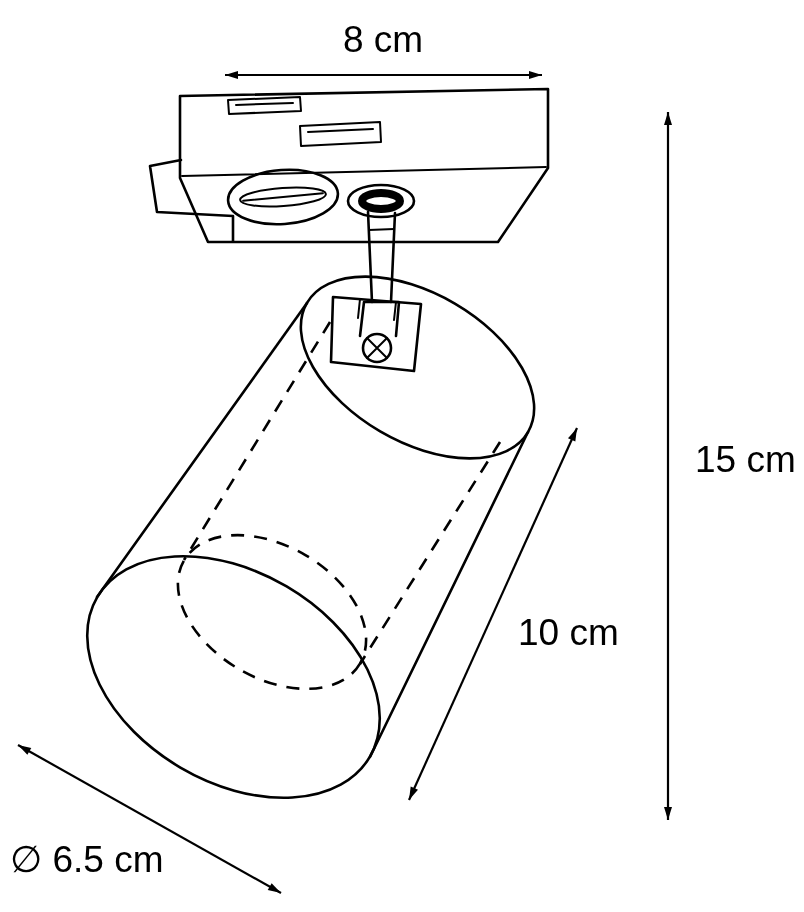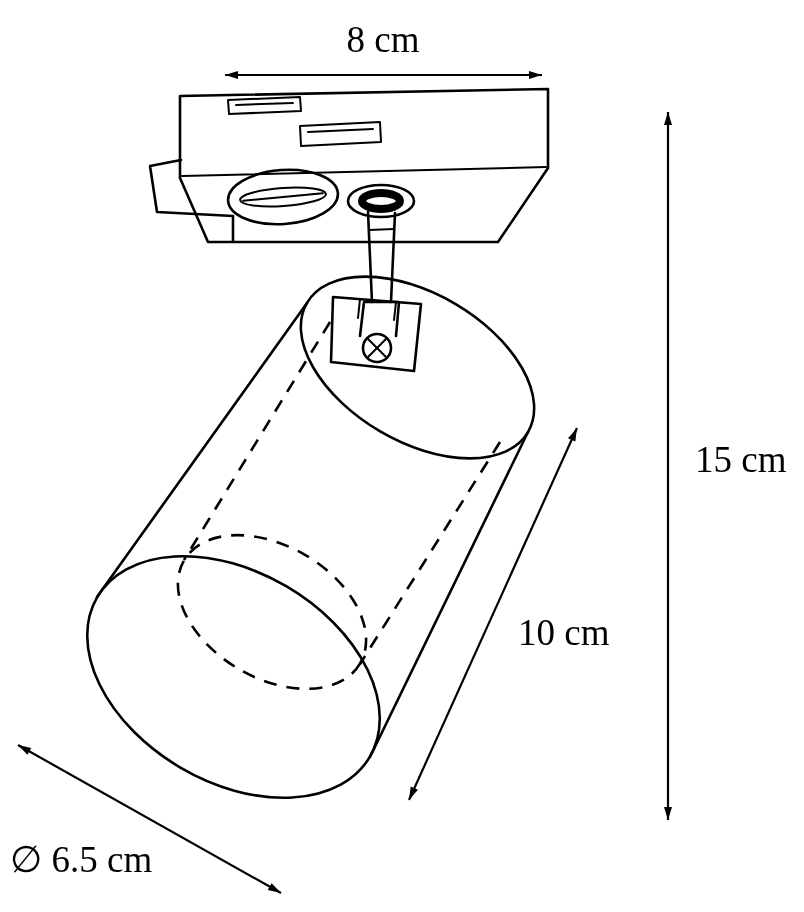--- a/index.html
+++ b/index.html
@@ -1,20 +1,20 @@
 <!DOCTYPE html>
 <html><head>
 <meta charset="utf-8">
 <style>
   html,body{margin:0;padding:0;background:#ffffff;}
   .stage{
     position:relative;
     width:804px;height:912px;
     background:#ffffff;
-    font-family:Liberation Serif, serif;
+    font-family:Liberation Sans, sans-serif;
     overflow:hidden;
   }
   svg{display:block;}
   .ln{fill:none;stroke:#000000;stroke-width:2.6;stroke-linecap:round;stroke-linejoin:round;}
   .ln-thin{fill:none;stroke:#000000;stroke-width:2;stroke-linecap:round;stroke-linejoin:round;}
   .dash{fill:none;stroke:#000000;stroke-width:2.6;stroke-dasharray:13 10;stroke-linecap:butt;}
   .ring{fill:none;stroke:#000000;stroke-width:8;}
   .dim{fill:none;stroke:#000000;stroke-width:2.2;}
   .lbl{font-size:37px;fill:#000000;font-weight:400;}
 </style>

